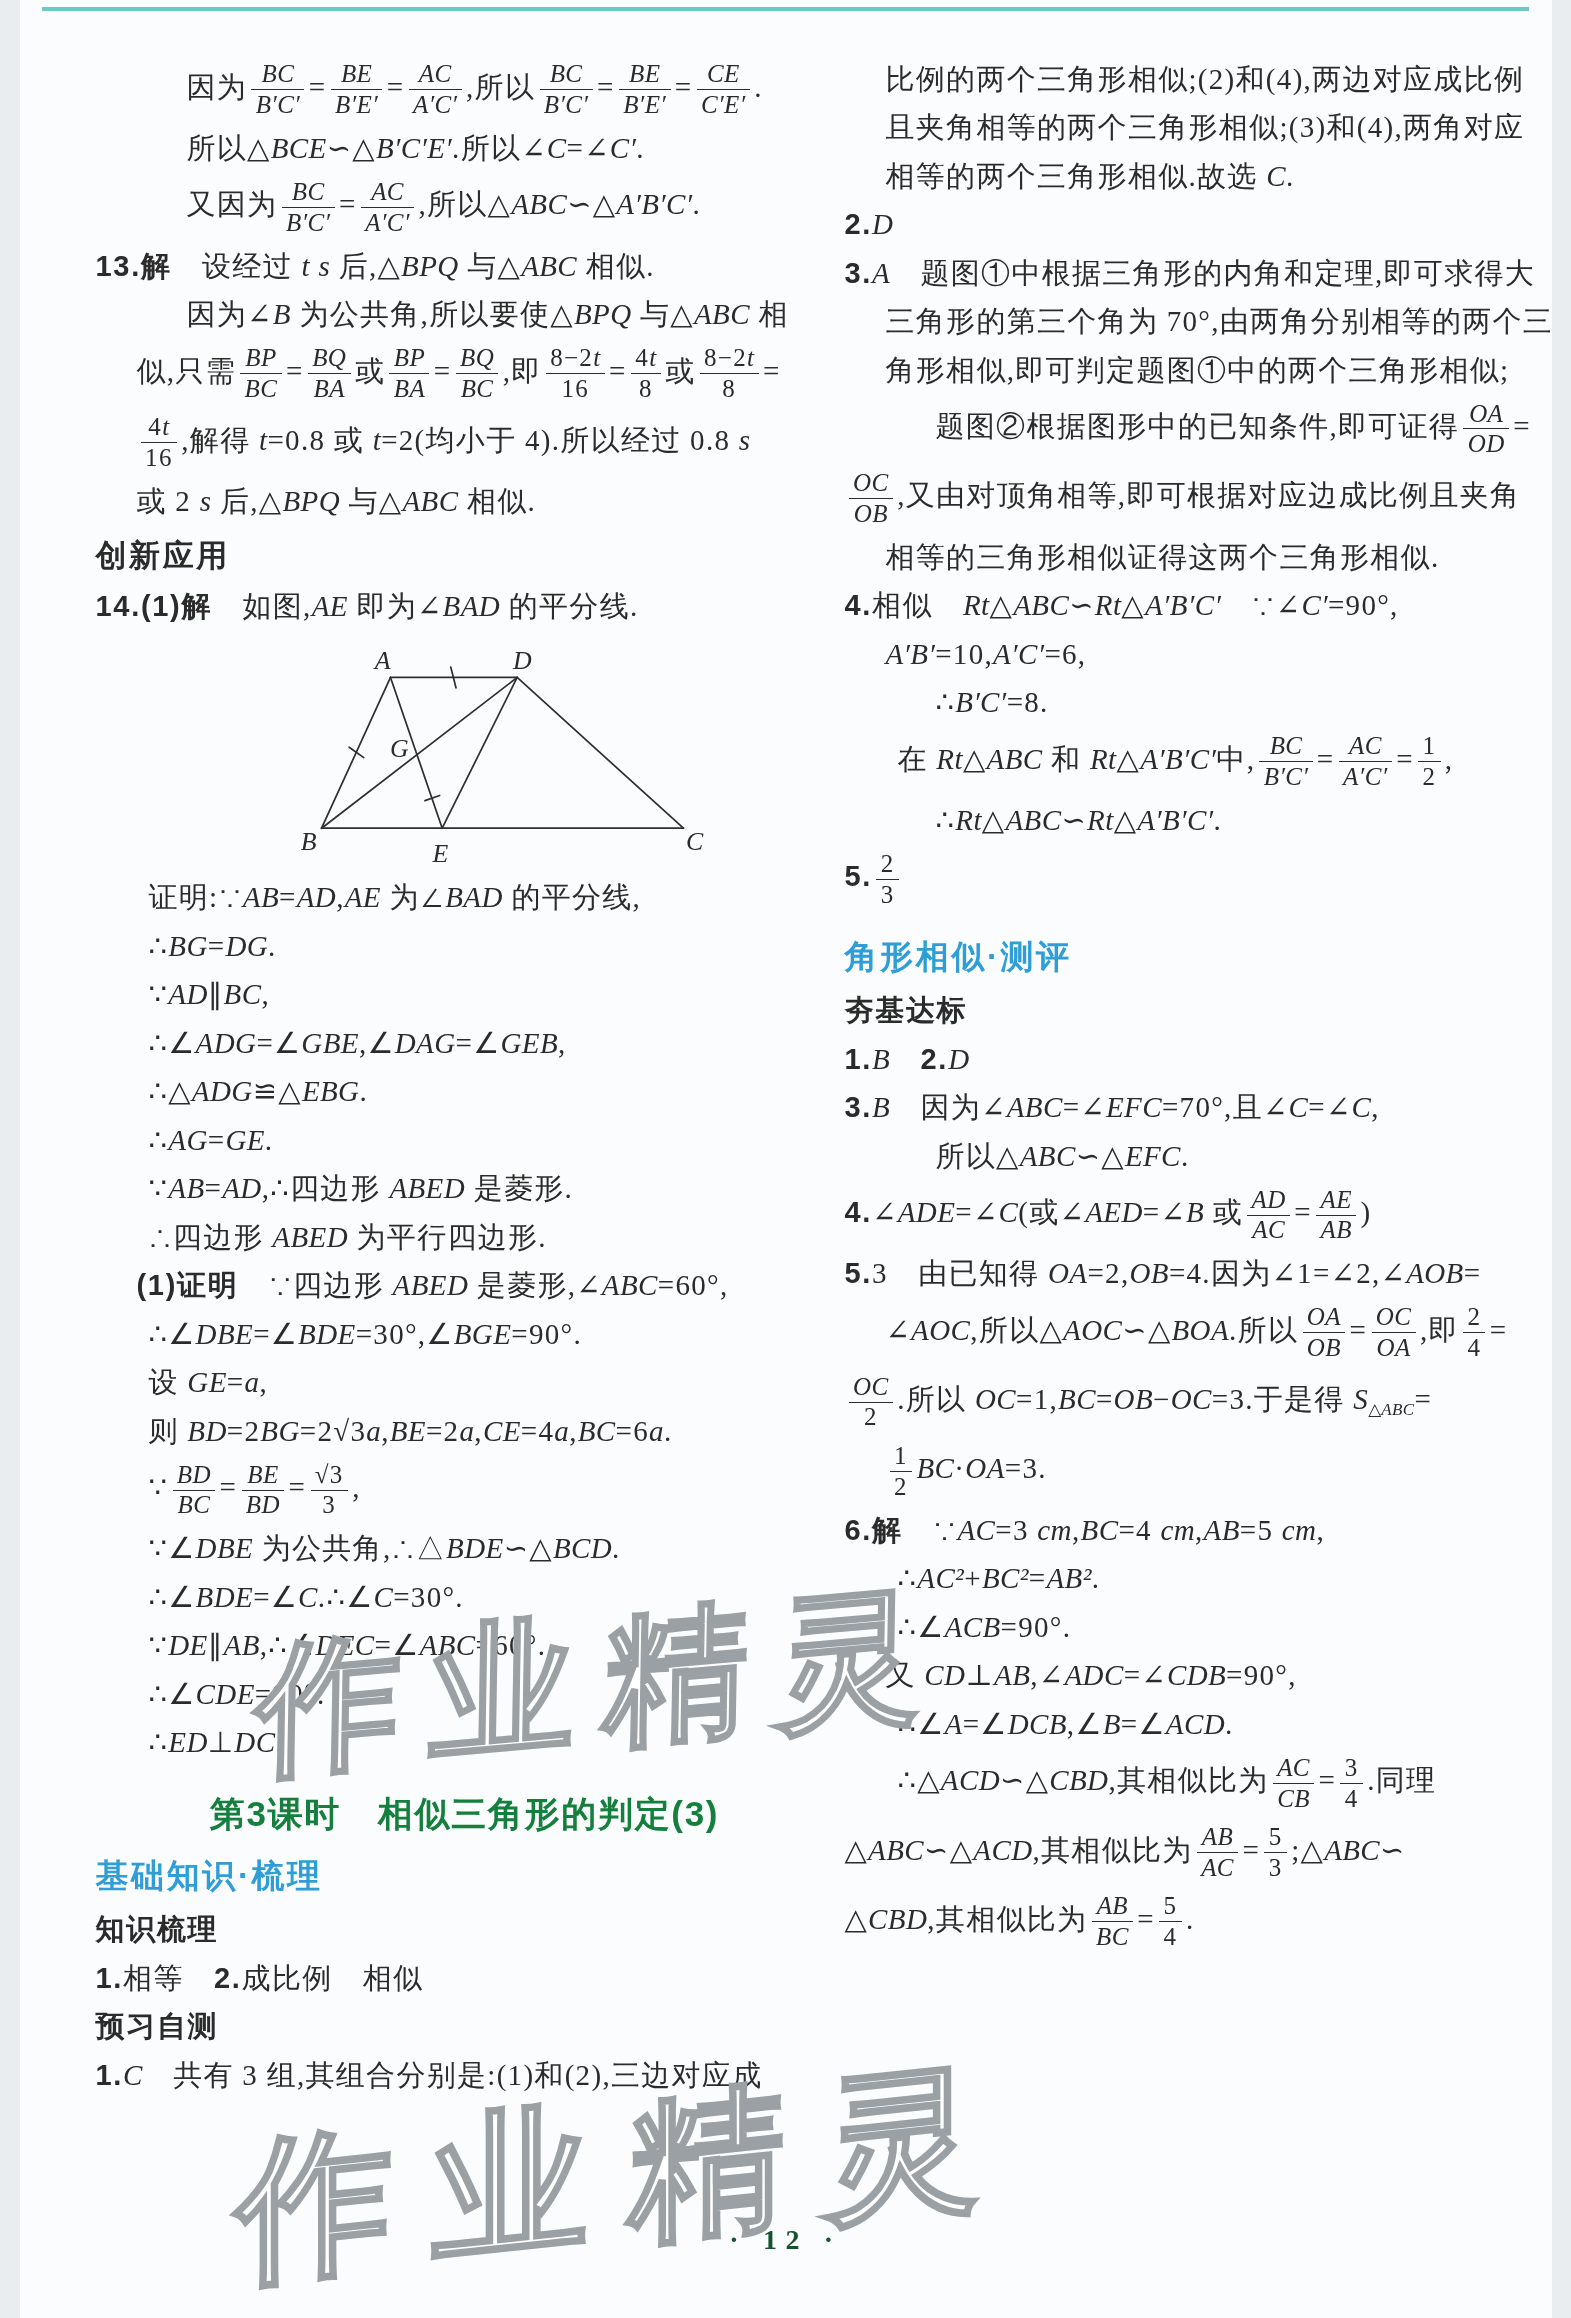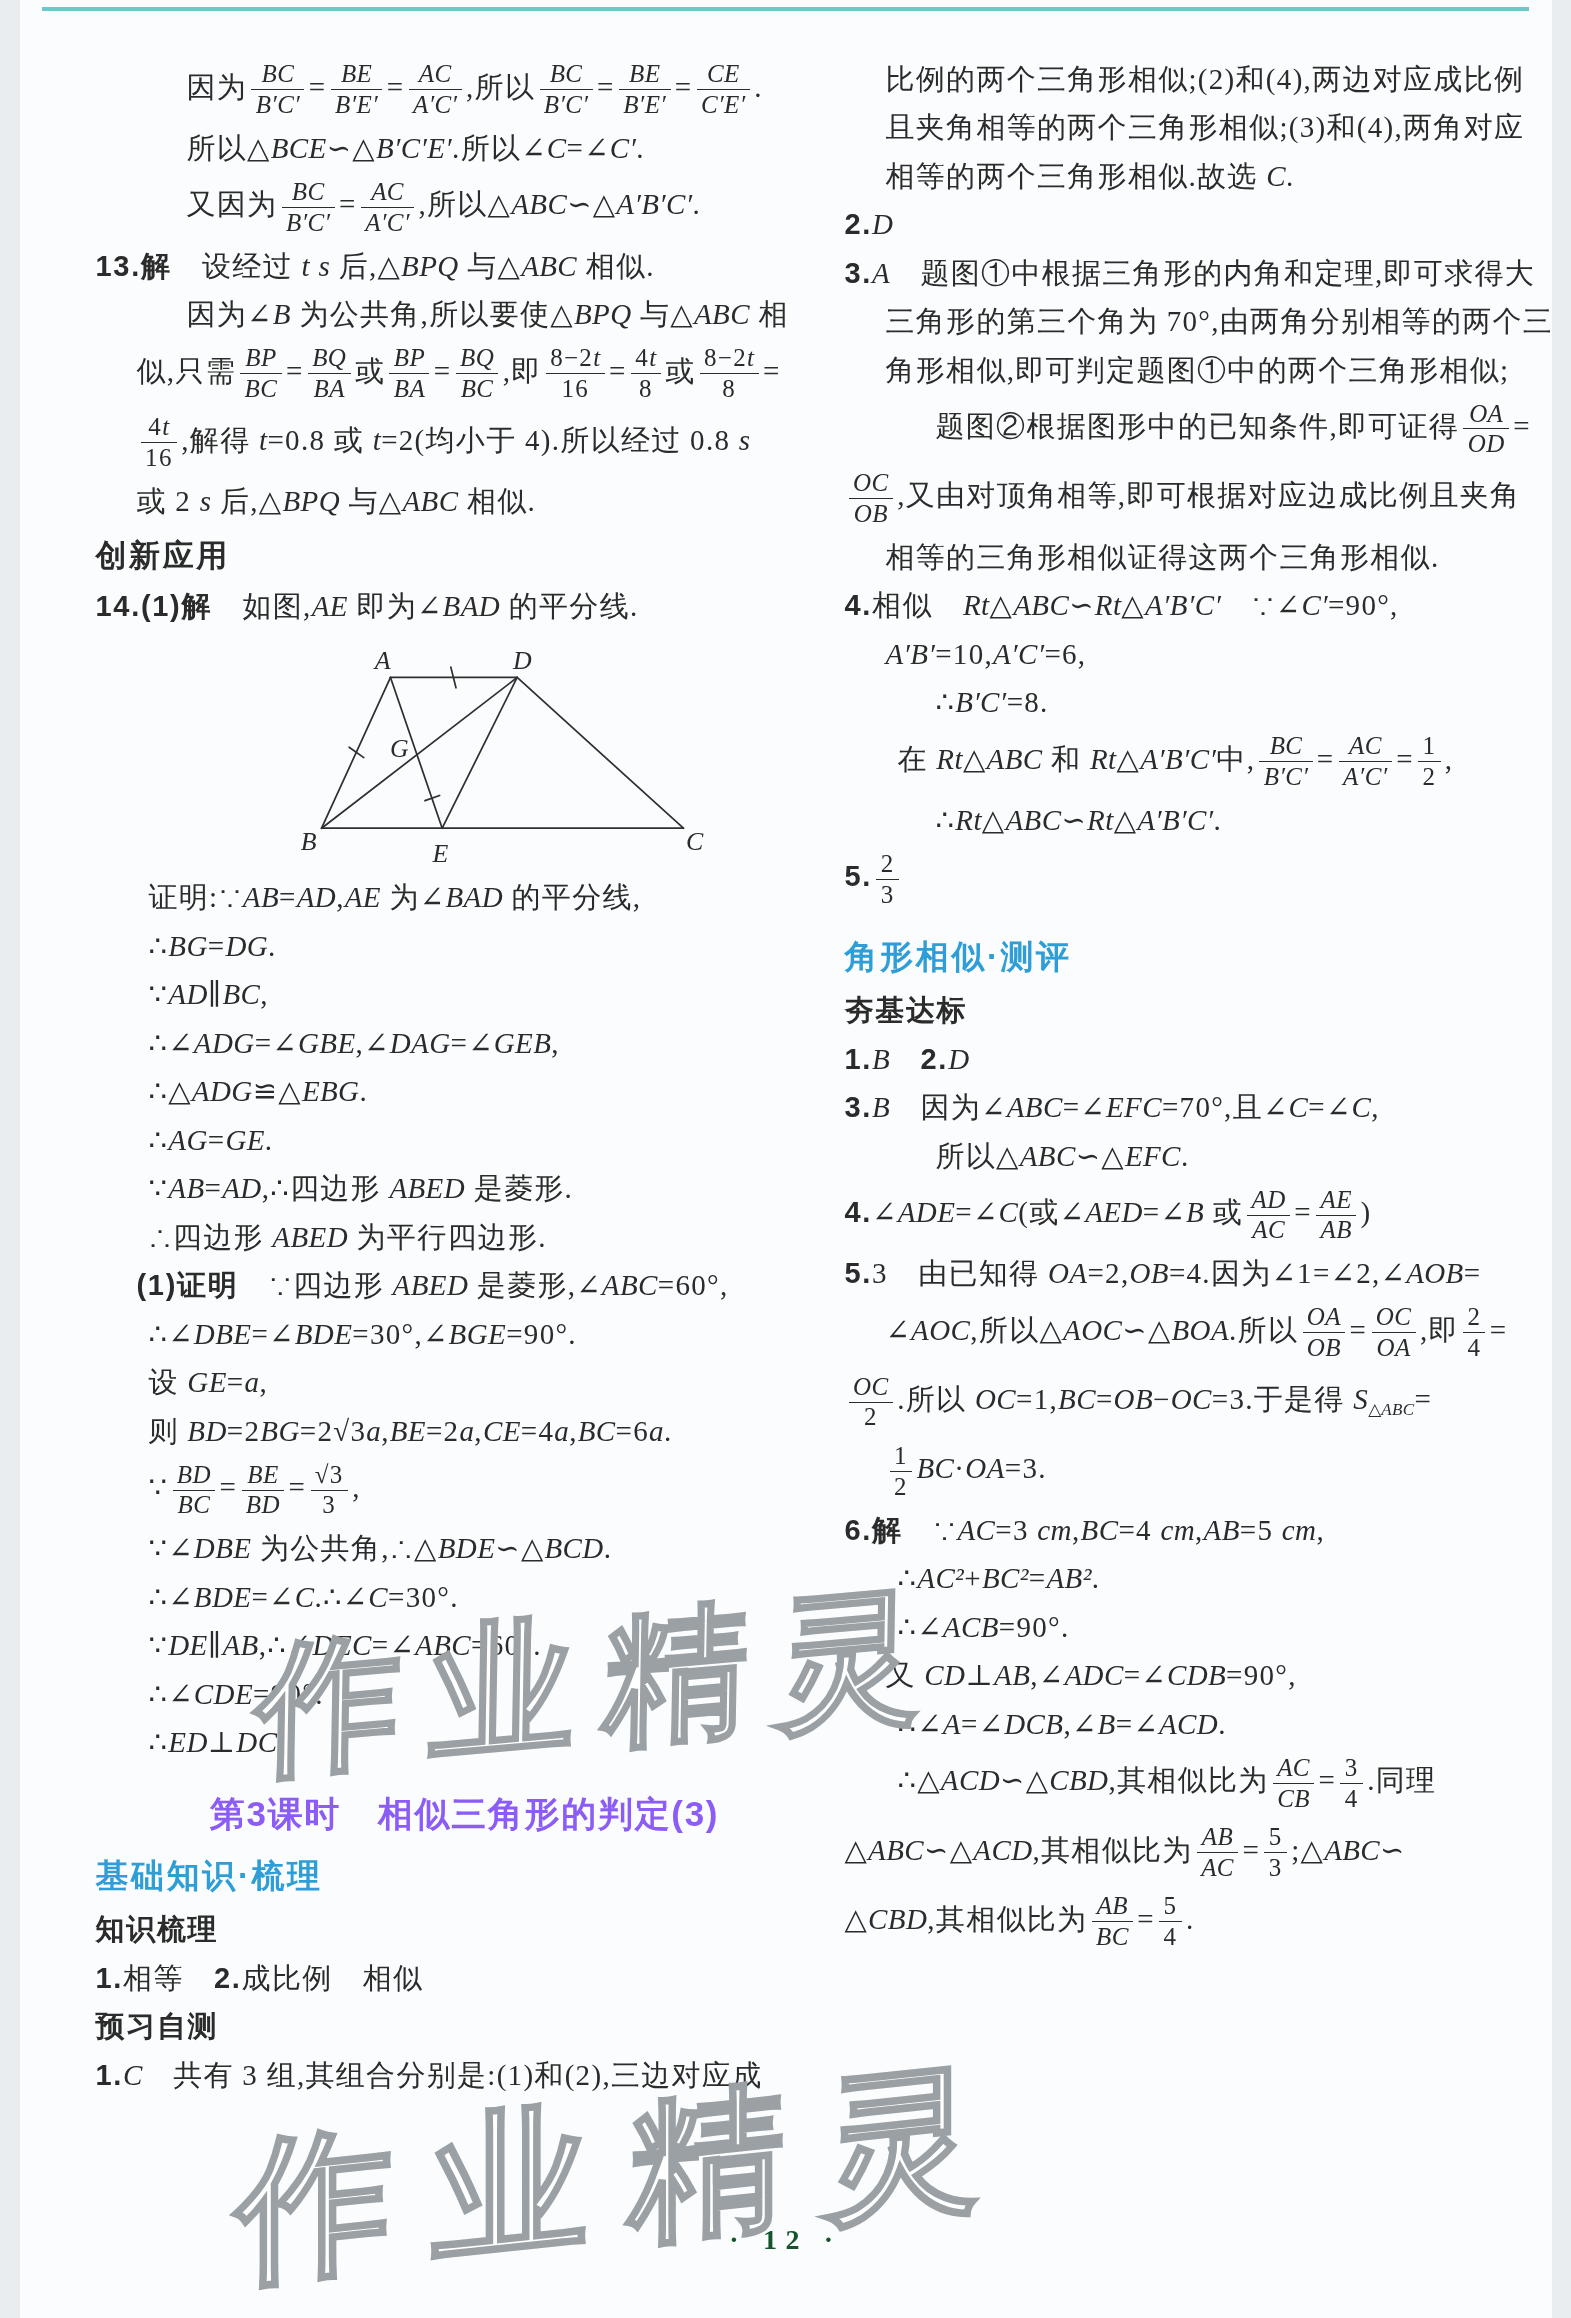--- a/index.html
+++ b/index.html
@@ -6,34 +6,34 @@
   body{background:#e9edf0;}
   .page{position:relative;width:1532px;height:2319px;margin:0 auto;background:#fbfcfd;
         font-family:"Liberation Serif","DejaVu Serif",serif;color:#2b2b2b;overflow:hidden;}
   .top-rule{position:absolute;top:7px;left:22.4px;right:22.4px;height:3.5px;background:#6cc9c6;z-index:2;}
   .col{position:absolute;top:53px;z-index:1;}
   .col-left{left:76px;width:738px;}
   .col-right{left:825px;width:728px;}
   .line{white-space:nowrap;line-height:45px;margin:3.5px 0;font-size:29px;letter-spacing:1.3px;}
   .i0{padding-left:0;}
   .i1{padding-left:41px;}
-  .i2{padding-left:53px;}
+  .i2{padding-left:53px;font-family:Liberation Serif, serif;}
   .i3{padding-left:91px;}
   .line i{font-style:italic;letter-spacing:0.4px;}
   .bd{font-weight:700;font-family:"Liberation Sans","DejaVu Sans",sans-serif;letter-spacing:1.7px;}
   .frac{display:inline-block;vertical-align:middle;text-align:center;margin:3.5px 4.3px;line-height:1.12;font-size:25px;}
   .frac .num{display:block;padding:0 4.3px 0.9px 4.3px;border-bottom:1.7px solid #2b2b2b;}
   .frac .den{display:block;padding:0.9px 4.3px 0 4.3px;}
   sub{font-size:17px;letter-spacing:0;}
   .hdr-black{font-size:31px;font-weight:700;font-family:"Liberation Sans","DejaVu Sans",sans-serif;
              margin:10.4px 0 7px 0;letter-spacing:2.6px;}
   .hdr-blue{font-size:33px;font-weight:700;font-family:"Liberation Sans","DejaVu Sans",sans-serif;
             color:#2f9ed6;margin:15.5px 0 8.6px 0;letter-spacing:2.6px;}
   .hdr-lesson{font-size:35px;font-weight:700;font-family:"Liberation Sans","DejaVu Sans",sans-serif;
-              color:#8b5cf6;text-align:center;margin:26px 0 14px 0;letter-spacing:1.7px;}
+              color:#15803d;text-align:center;margin:26px 0 14px 0;letter-spacing:1.7px;}
   .figure-wrap{margin:14px 0 8.6px 204px;}
   .figure-wrap svg{display:block;}
   .fig-label{font-family:"Liberation Serif","DejaVu Serif",serif;font-style:italic;font-size:30px;fill:#2b2b2b;}
   .watermark{position:absolute;z-index:3;font-family:"Liberation Sans","DejaVu Sans",sans-serif;
              font-weight:700;color:#ffffff;-webkit-text-stroke:2.6px #9aa0a3;
              text-shadow:0 0 0.9px #9aa0a3;pointer-events:none;white-space:nowrap;}
   .wm1{left:235px;top:1585px;font-size:145px;letter-spacing:29px;transform:rotate(-5deg) skewX(-6deg);}
   .wm2{left:214px;top:2068px;font-size:157px;letter-spacing:40px;transform:rotate(-6deg) skewX(-6deg);}
   .footer{position:absolute;left:0;right:0;top:2224px;text-align:center;z-index:4;
           color:#14532d;font-size:28px;font-weight:700;letter-spacing:8.6px;

